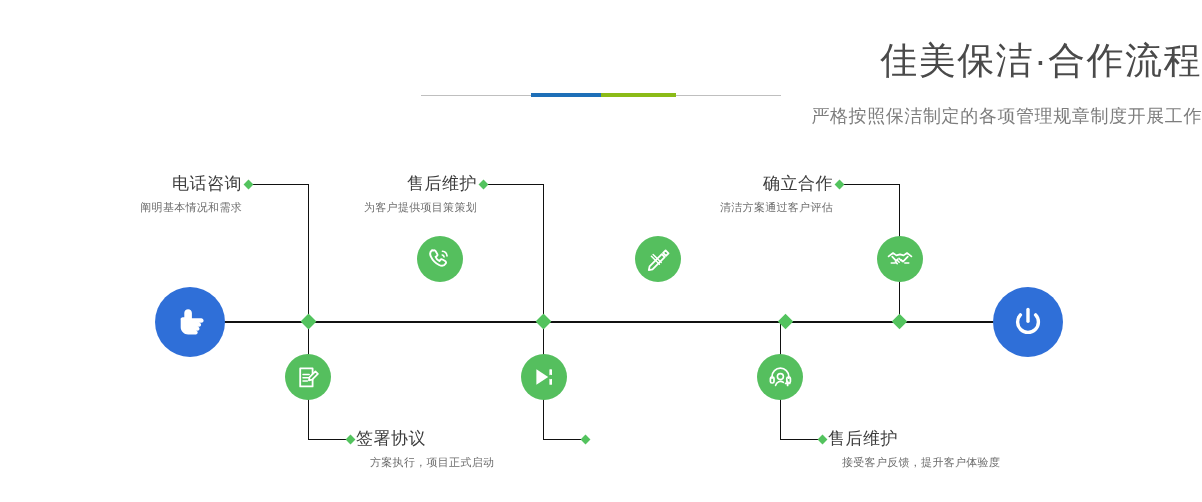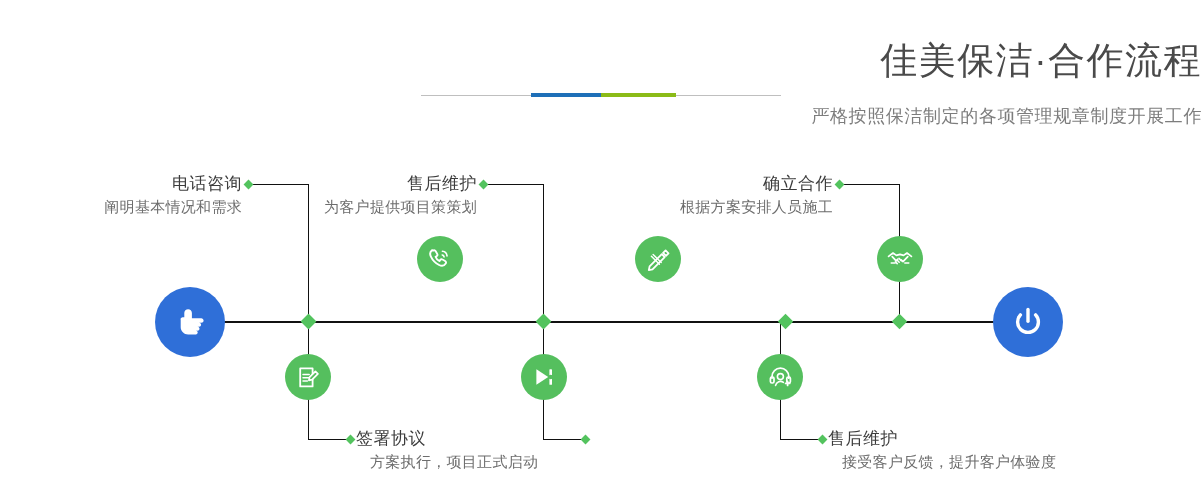--- a/index.html
+++ b/index.html
@@ -168,21 +168,21 @@
     white-space: nowrap;
     z-index: 2;
   }
   .lbl .t {
     font-size: 17px;
     color: #3c3c3c;
     line-height: 24px;
     letter-spacing: 0.5px;
   }
   .lbl .d {
-    font-size: 15px;
+    font-size: 11px;
     color: #6d6d6d;
     line-height: 22px;
     letter-spacing: 0.3px;
   }
   .lbl.right-align { text-align: right; }
   .lbl.left-align  { text-align: left; }
   .lbl.left-align .d { padding-left: 14px; }
 </style>
 </head>
 <body>
@@ -293,21 +293,21 @@
       </svg>
     </span>
   </div>
 
   <div class="diamond" style="left:780px; top:166px;"></div>
   <div class="vline" style="left:899px; top:34px; height:138px;"></div>
   <div class="hline" style="left:840px; top:34px; width:60px;"></div>
   <div class="label-dot" style="left:836px; top:31px;"></div>
   <div class="lbl right-align" style="left:672px; top:22px; width:161px;">
     <div class="t">确立合作</div>
-    <div class="d">根据方案安排人员施工</div>
+    <div class="d">清洁方案通过客户评估</div>
   </div>
   <div class="node-circle" style="left:877px; top:86px;">
     <span>
       <svg width="28" height="28" viewBox="0 0 28 28">
         <path fill="none" stroke="#ffffff" stroke-width="1.7" stroke-linejoin="round" stroke-linecap="round" d="M2.6 11.4 7.0 8.0l3.4 2.4 3.6 -1.0 3.6 1.0 3.4 -2.4 4.4 3.4"></path>
         <path fill="none" stroke="#ffffff" stroke-width="1.7" stroke-linejoin="round" stroke-linecap="round" d="M6.2 11.6l4.0 4.2 1.6 -1.6"></path>
         <path fill="none" stroke="#ffffff" stroke-width="1.7" stroke-linejoin="round" stroke-linecap="round" d="M21.8 11.6 17.0 16.6l-1.8 -1.6"></path>
         <path fill="none" stroke="#ffffff" stroke-width="1.5" stroke-linecap="round" stroke-linejoin="round" d="M11.0 15.0l2.2 2.2M13.0 13.4l2.2 2.2M9.4 16.8l1.8 1.8"></path>
         <path fill="none" stroke="#ffffff" stroke-width="1.5" stroke-linecap="round" d="M5.2 18.0h4.0M18.8 18.0h4.0"></path>
       </svg>

